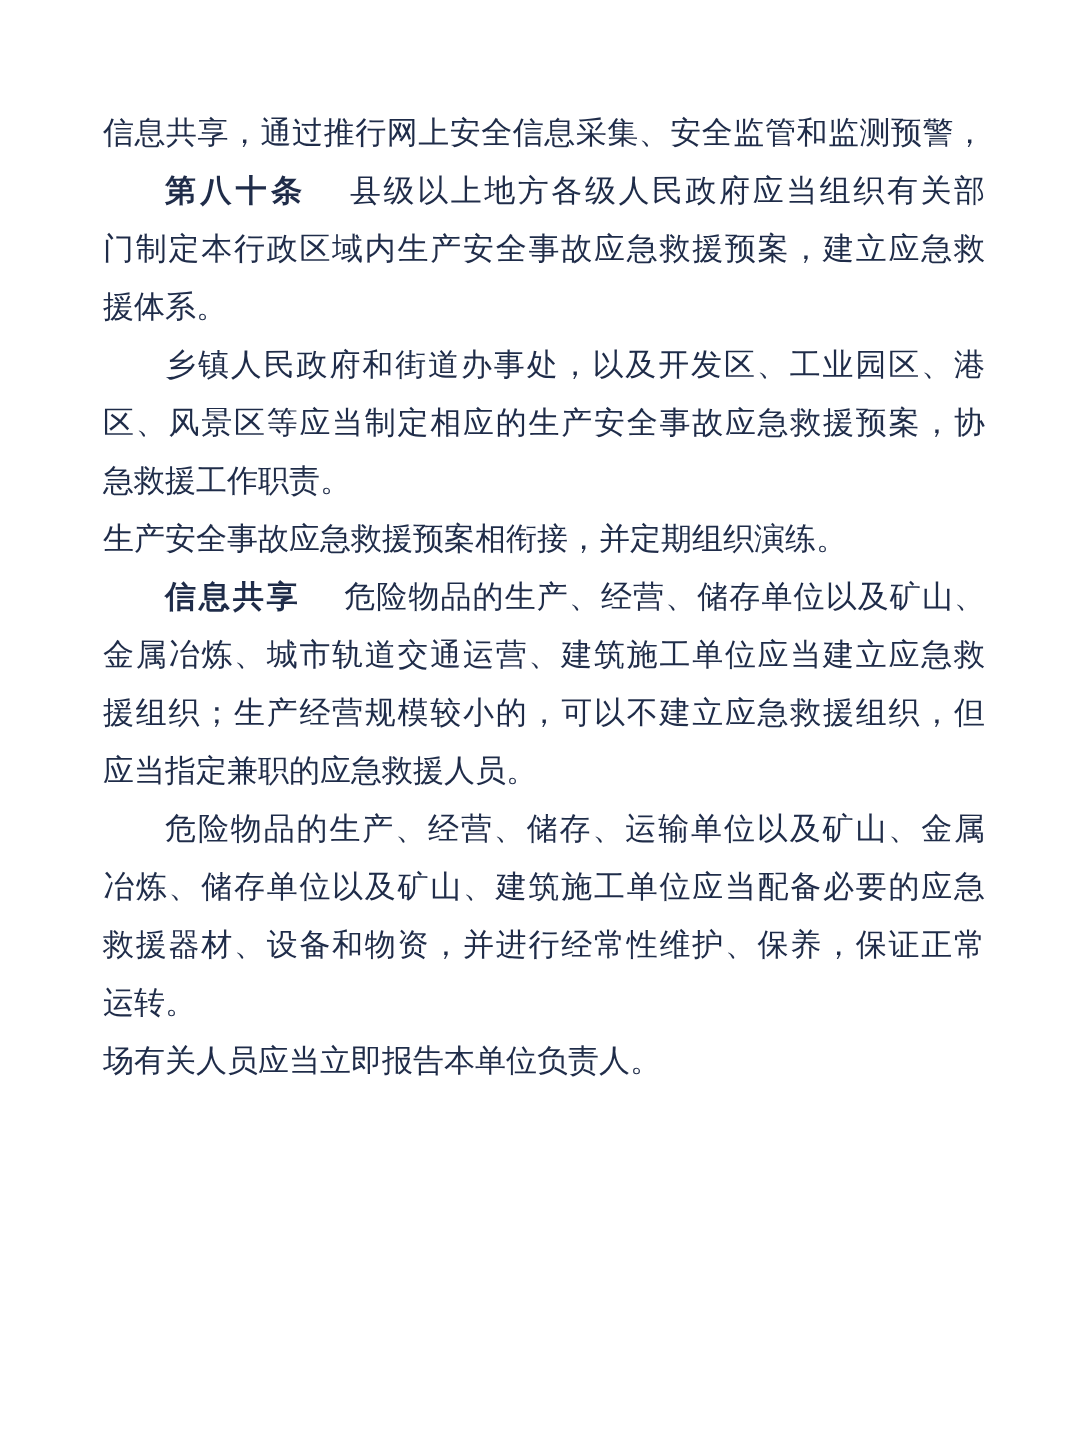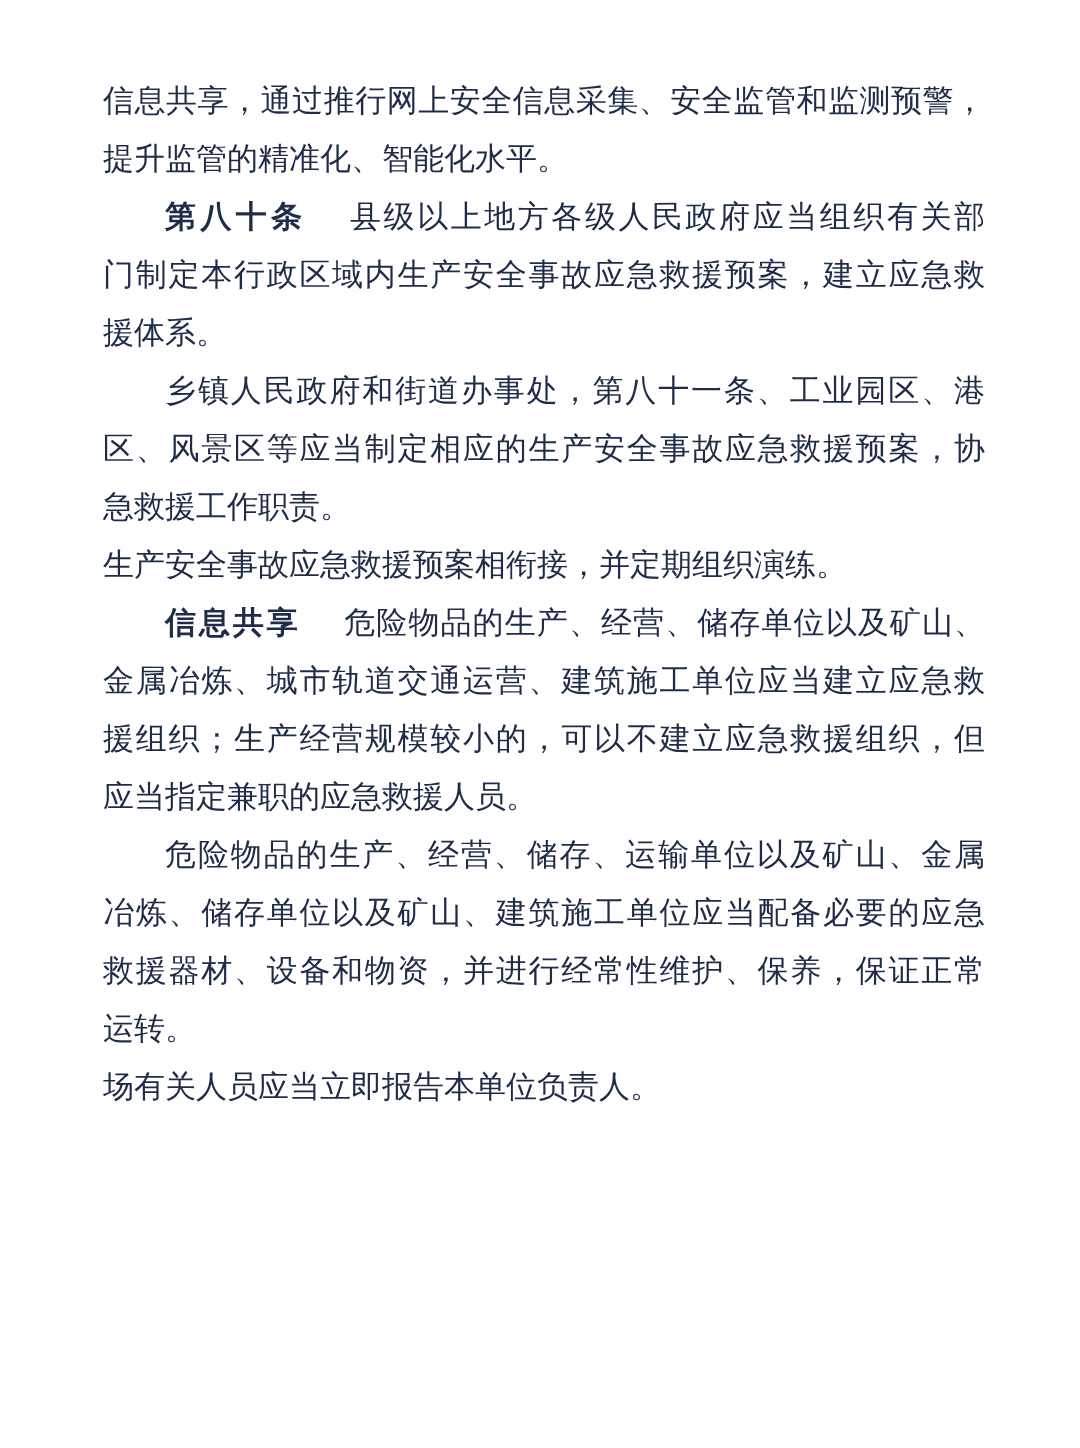--- a/index.html
+++ b/index.html
@@ -9,21 +9,21 @@
   body {
     width: 1080px;
     height: 1448px;
     background: #ffffff;
     overflow: hidden;
   }
   .page {
     box-sizing: border-box;
     width: 1080px;
     height: 1448px;
-    padding: 72px 95px 0 103px;
+    padding: 104px 95px 0 103px;
     background: var(--page-bg, #ffffff);
     color: var(--text-color, #1f2c49);
     font-family: "Liberation Serif", "DejaVu Serif", serif;
     font-size: 31px;
     overflow: hidden;
   }
   .paragraph {
     margin: 0;
     padding: 0;
   }
@@ -49,29 +49,28 @@
     margin-top: 22px;
   }
 </style>
 </head>
 <body>
 
 <main class="page" style="--page-bg: #ffffff; --text-color: #1f2c49;">
   <div id="content">
       <div class="paragraph">
         <div class="text-line">信息共享，通过推行网上安全信息采集、安全监管和监测预警，</div>
-        <div class="text-line last">提升监管的精准化、智能化水平。</div>
       </div>
       <div class="paragraph">
         <div class="text-line indent"><span class="article-number">第八十条</span><span>县级以上地方各级人民政府应当组织有关部</span></div>
         <div class="text-line">门制定本行政区域内生产安全事故应急救援预案，建立应急救</div>
         <div class="text-line last">援体系。</div>
       </div>
       <div class="paragraph">
-        <div class="text-line indent">乡镇人民政府和街道办事处，第八十一条、工业园区、港</div>
+        <div class="text-line indent">乡镇人民政府和街道办事处，以及开发区、工业园区、港</div>
         <div class="text-line">区、风景区等应当制定相应的生产安全事故应急救援预案，协</div>
         <div class="text-line last">急救援工作职责。</div>
       </div>
       <div class="paragraph">
         <div class="text-line last">生产安全事故应急救援预案相衔接，并定期组织演练。</div>
       </div>
       <div class="paragraph">
         <div class="text-line indent"><span class="article-number">信息共享</span><span>危险物品的生产、经营、储存单位以及矿山、</span></div>
         <div class="text-line">金属冶炼、城市轨道交通运营、建筑施工单位应当建立应急救</div>
         <div class="text-line">援组织；生产经营规模较小的，可以不建立应急救援组织，但</div>

